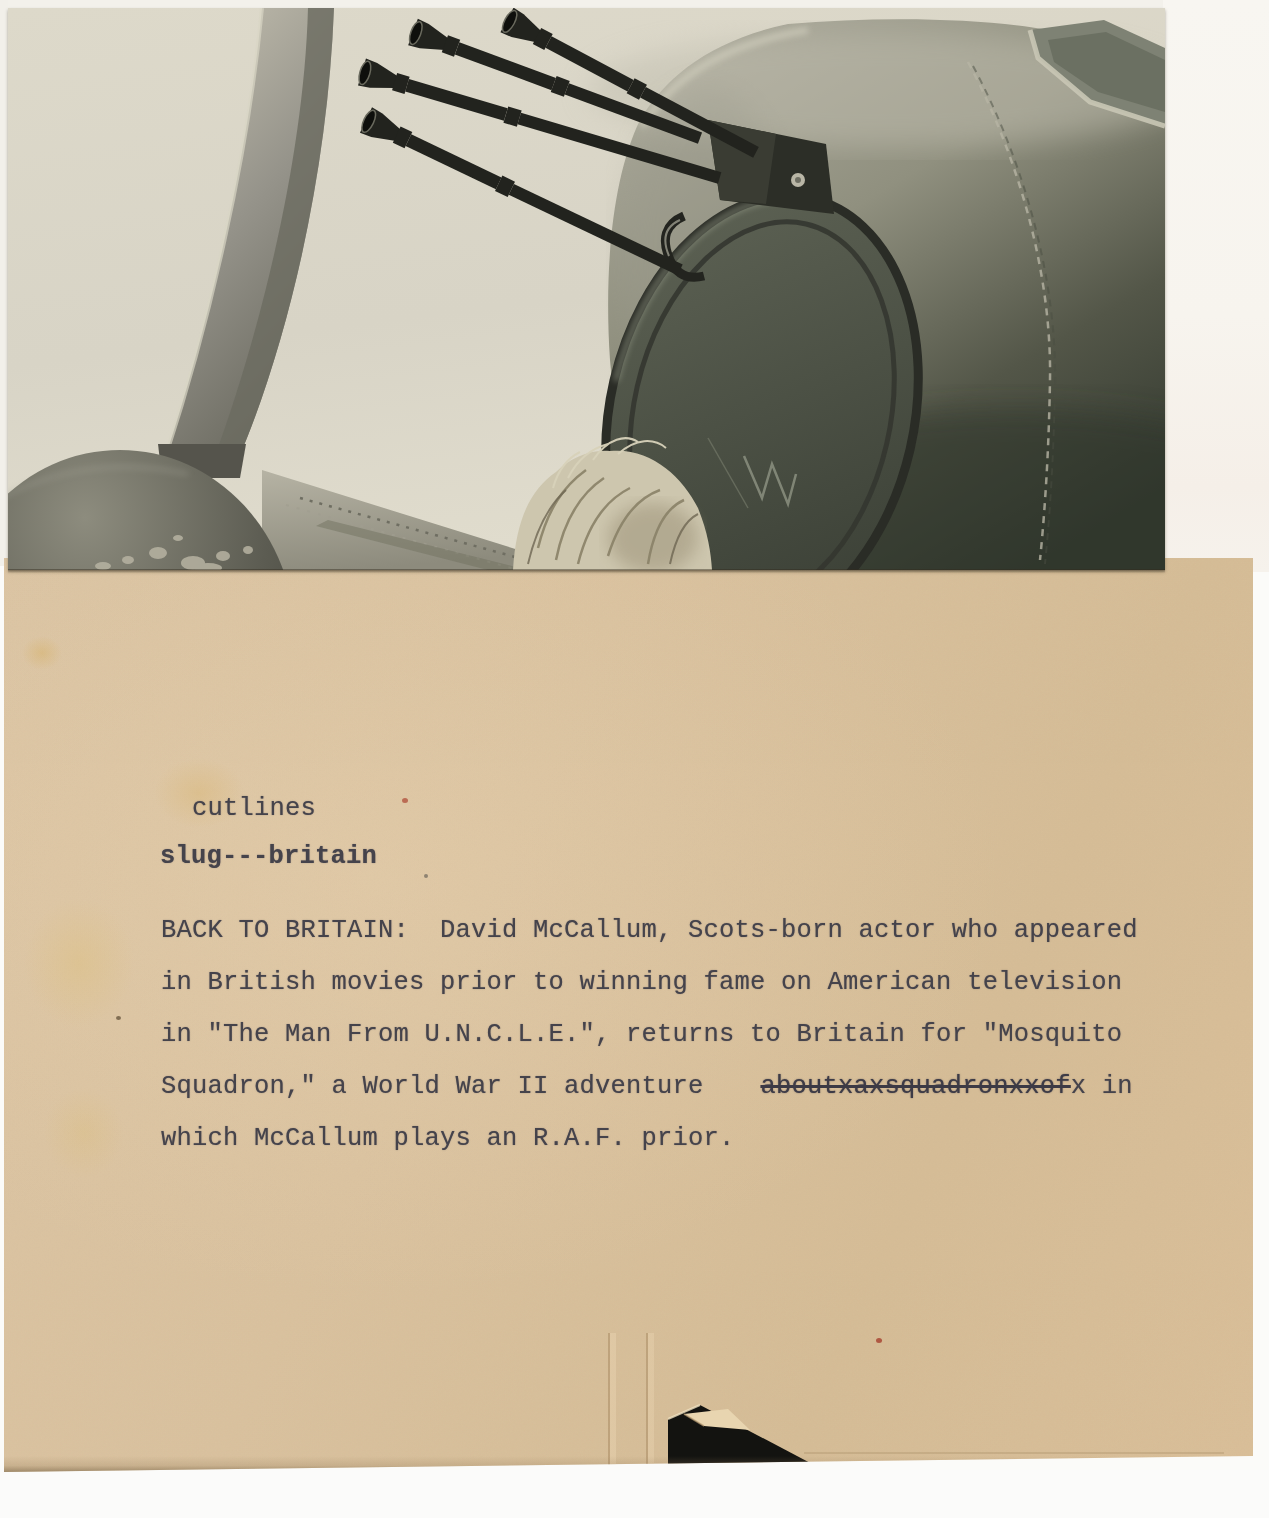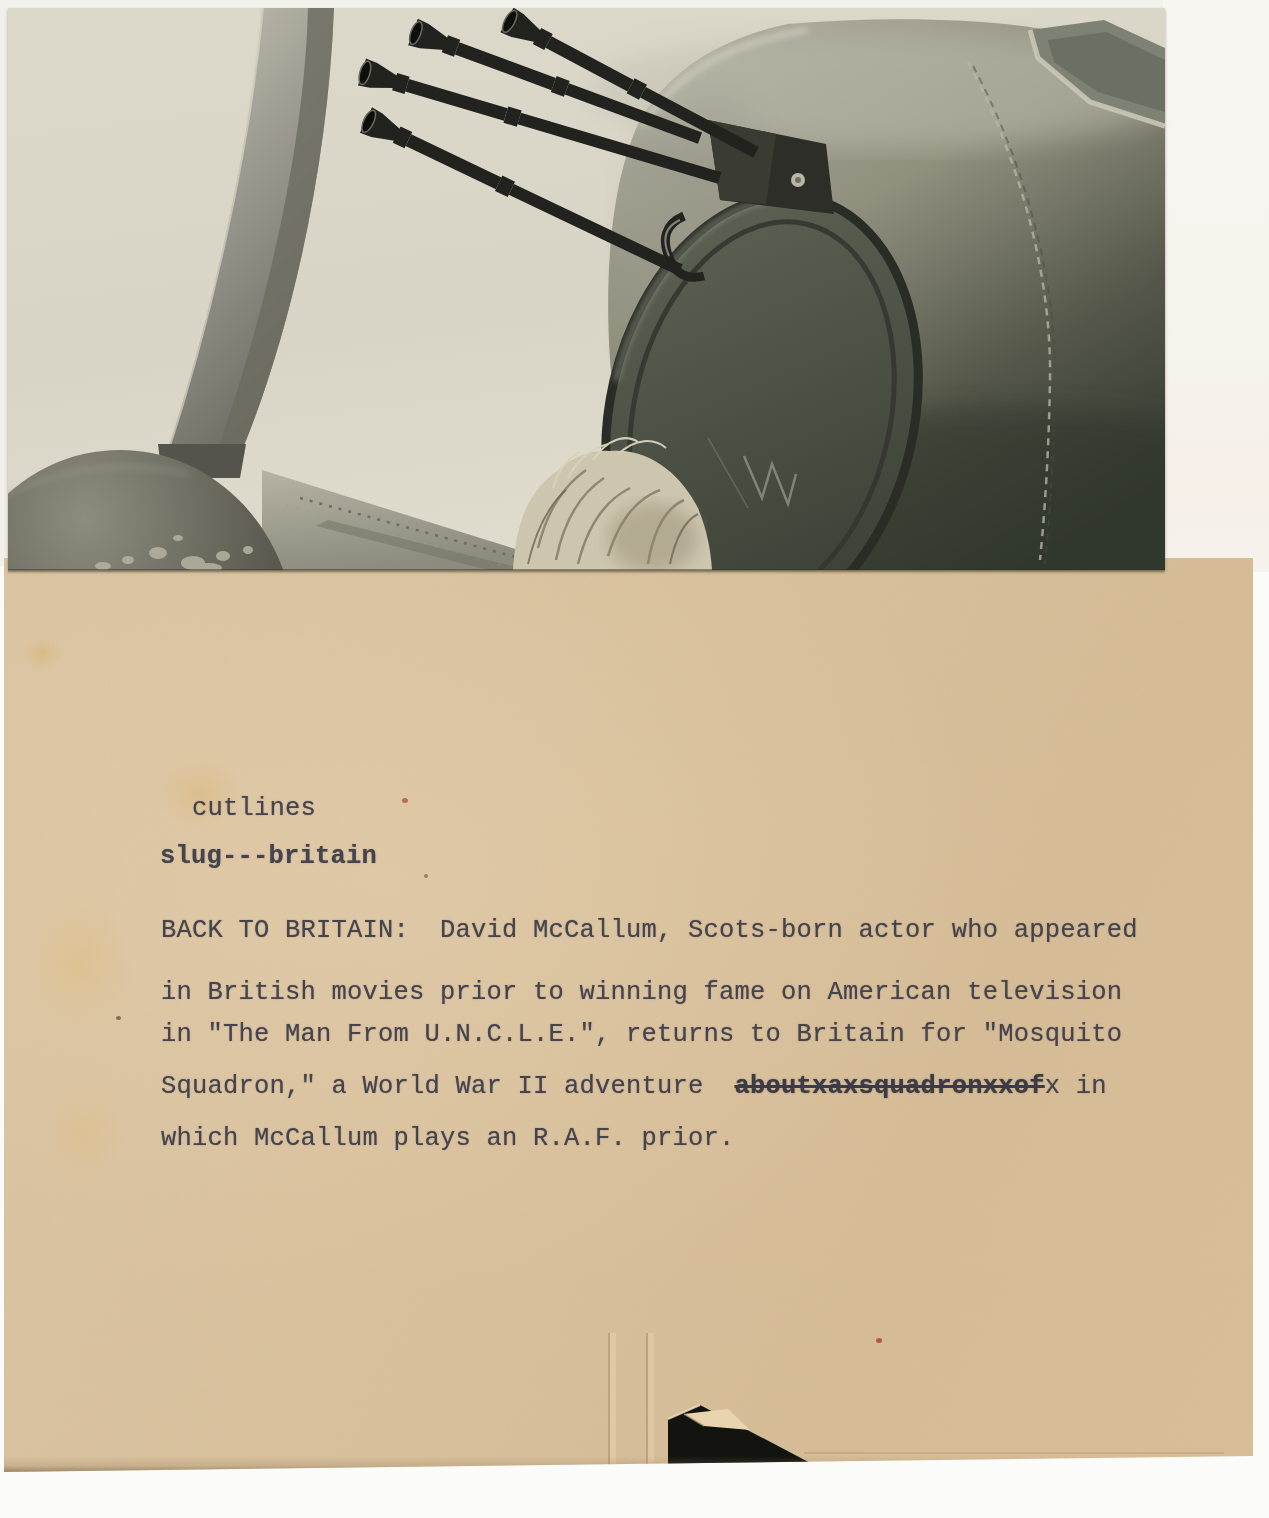--- a/index.html
+++ b/index.html
@@ -70,25 +70,26 @@
 
   
   .typed{
     position:absolute;white-space:pre;
     font-family:"Liberation Mono","DejaVu Sans Mono",monospace;
     font-size:25.5px;line-height:normal;letter-spacing:.2px;
     color:#45434b;
     text-shadow:0 0 1.2px rgba(70,66,80,.55);
   }
   .strike{
-    font-weight:700;color:#3d3b46;
+    font-weight:400;color:#3d3b46;
     text-decoration:line-through;
     text-decoration-thickness:3px;
     text-decoration-color:#3c3a45;
     text-shadow:0 0 1.5px rgba(58,56,68,.7);
+    margin-left:26px;
   }
 </style>
 </head>
 <body>
 
 <div class="scan-strip strip-top"></div>
 <div class="scan-strip strip-right"></div>
 <div class="scan-strip strip-bottom"></div>
 <div class="scan-strip strip-left"></div>
 
@@ -109,21 +110,21 @@
   <div class="speck speck-red2"></div>
   <div class="speck speck-dark"></div>
   <div class="speck speck-dot"></div>
   <div class="crease"></div>
   <div class="crease-h"></div>
 
   <div class="typed" style="left:188px;top:236px;">cutlines</div>
   <div class="typed" style="left:156px;top:284px;font-weight:bold;">slug---britain</div>
 
   <div class="typed" style="left:157px;top:358px;text-align:center;">BACK TO BRITAIN:  David McCallum, Scots-born actor who appeared</div>
-  <div class="typed" style="left:157px;top:420px;">in British movies prior to winning fame on American television</div>
+  <div class="typed" style="left:157px;top:410px;">in British movies prior to winning fame on American television</div>
   <div class="typed" style="left:157px;top:462px;">in "The Man From U.N.C.L.E.", returns to Britain for "Mosquito</div>
   <div class="typed" style="left:157px;top:514px;"><span>Squadron," a World War II adventure  </span><span class="strike">aboutxaxsquadronxxof</span><span>x in</span></div>
   <div class="typed" style="left:157px;top:566px;">which McCallum plays an R.A.F. prior.</div>
 
   <svg class="tear" width="165" height="72" viewBox="0 0 165 72">
     <polygon points="9,19 41,5 157,66 9,70" fill="#131310"></polygon>
     <polygon points="25,14 69,9 91,30 45,26" fill="#e8d5b0"></polygon>
     <path d="M 9,19 L 41,5" stroke="#f0e2c2" stroke-width="2" fill="none" opacity=".8"></path>
     <path d="M 25,14 L 45,26" stroke="#b79b72" stroke-width="1.5" fill="none" opacity=".7"></path>
   </svg>

